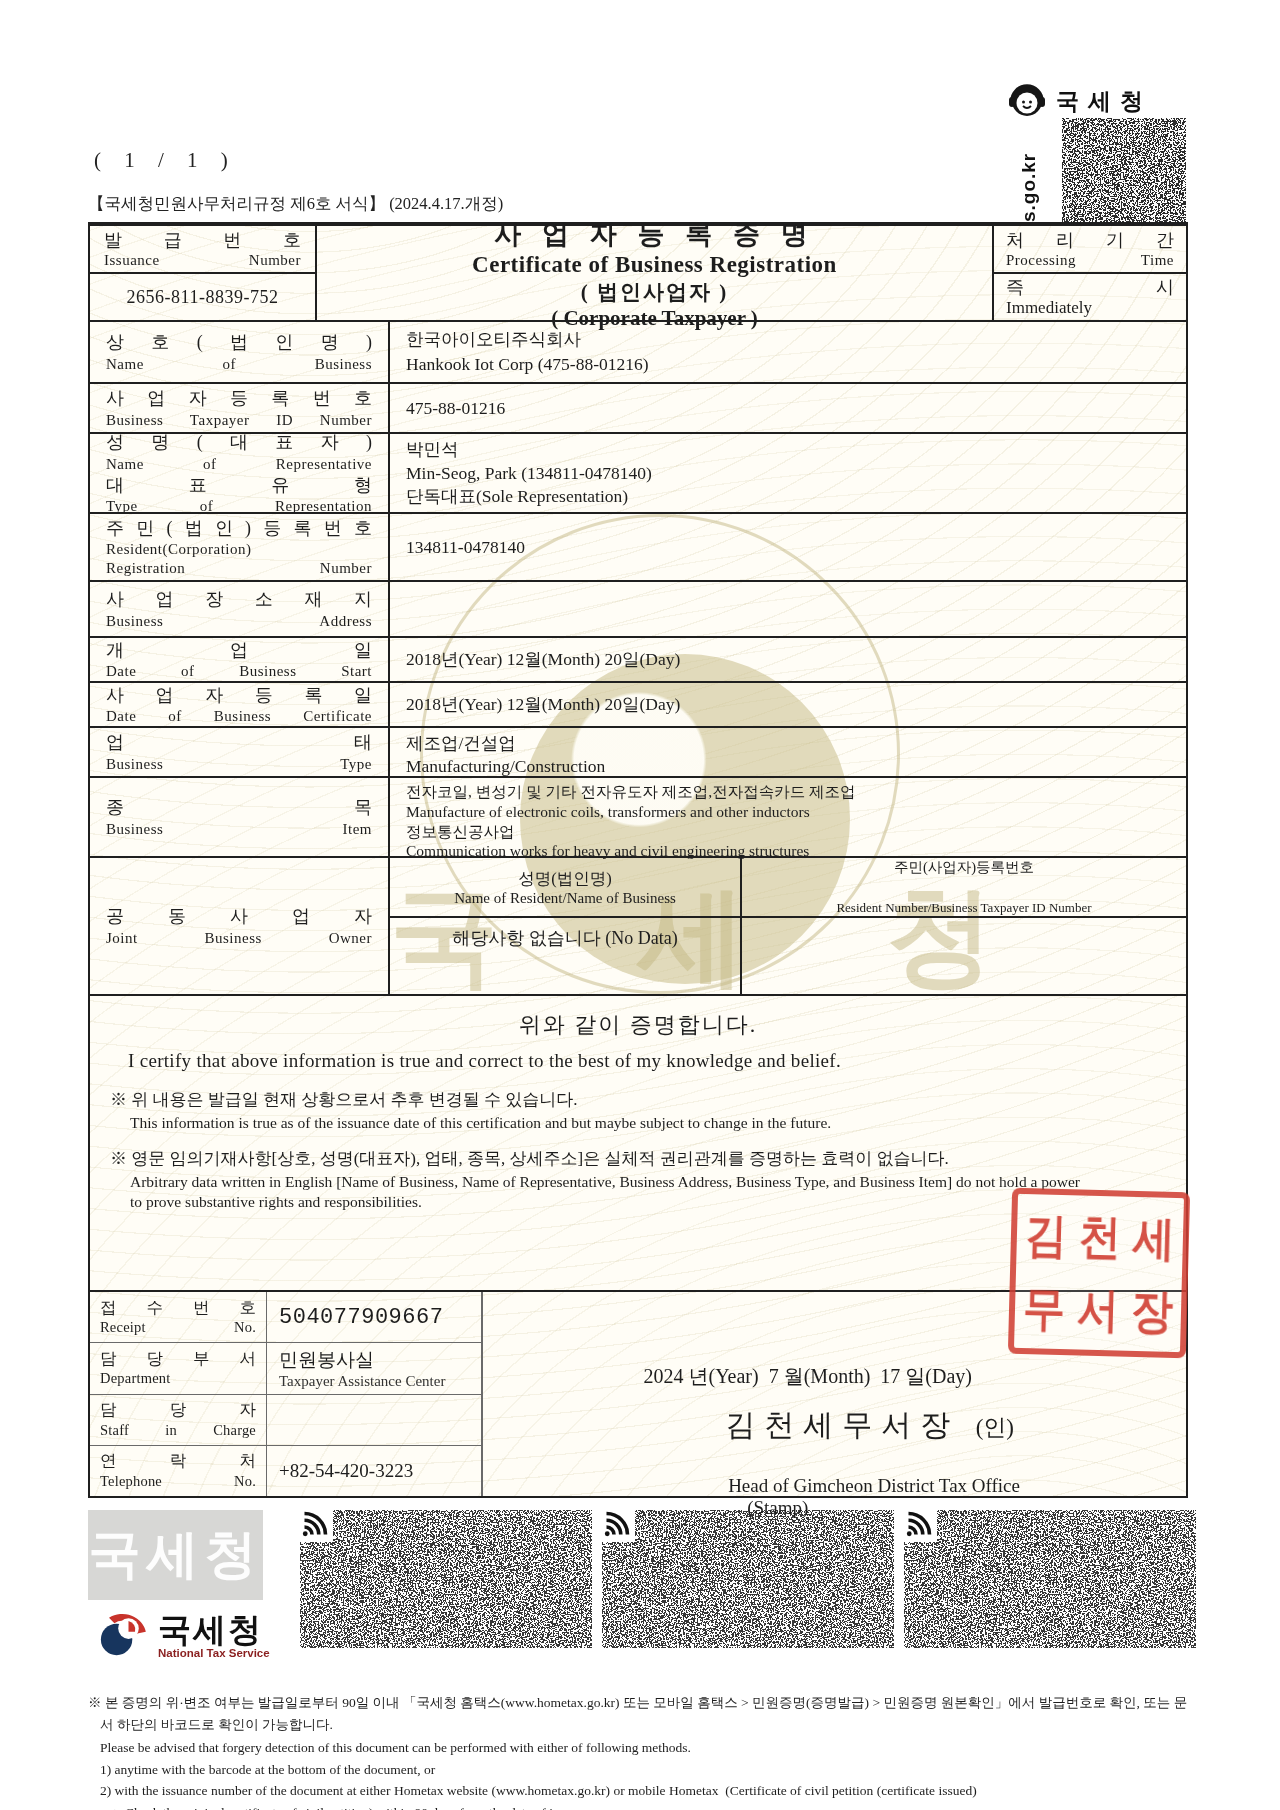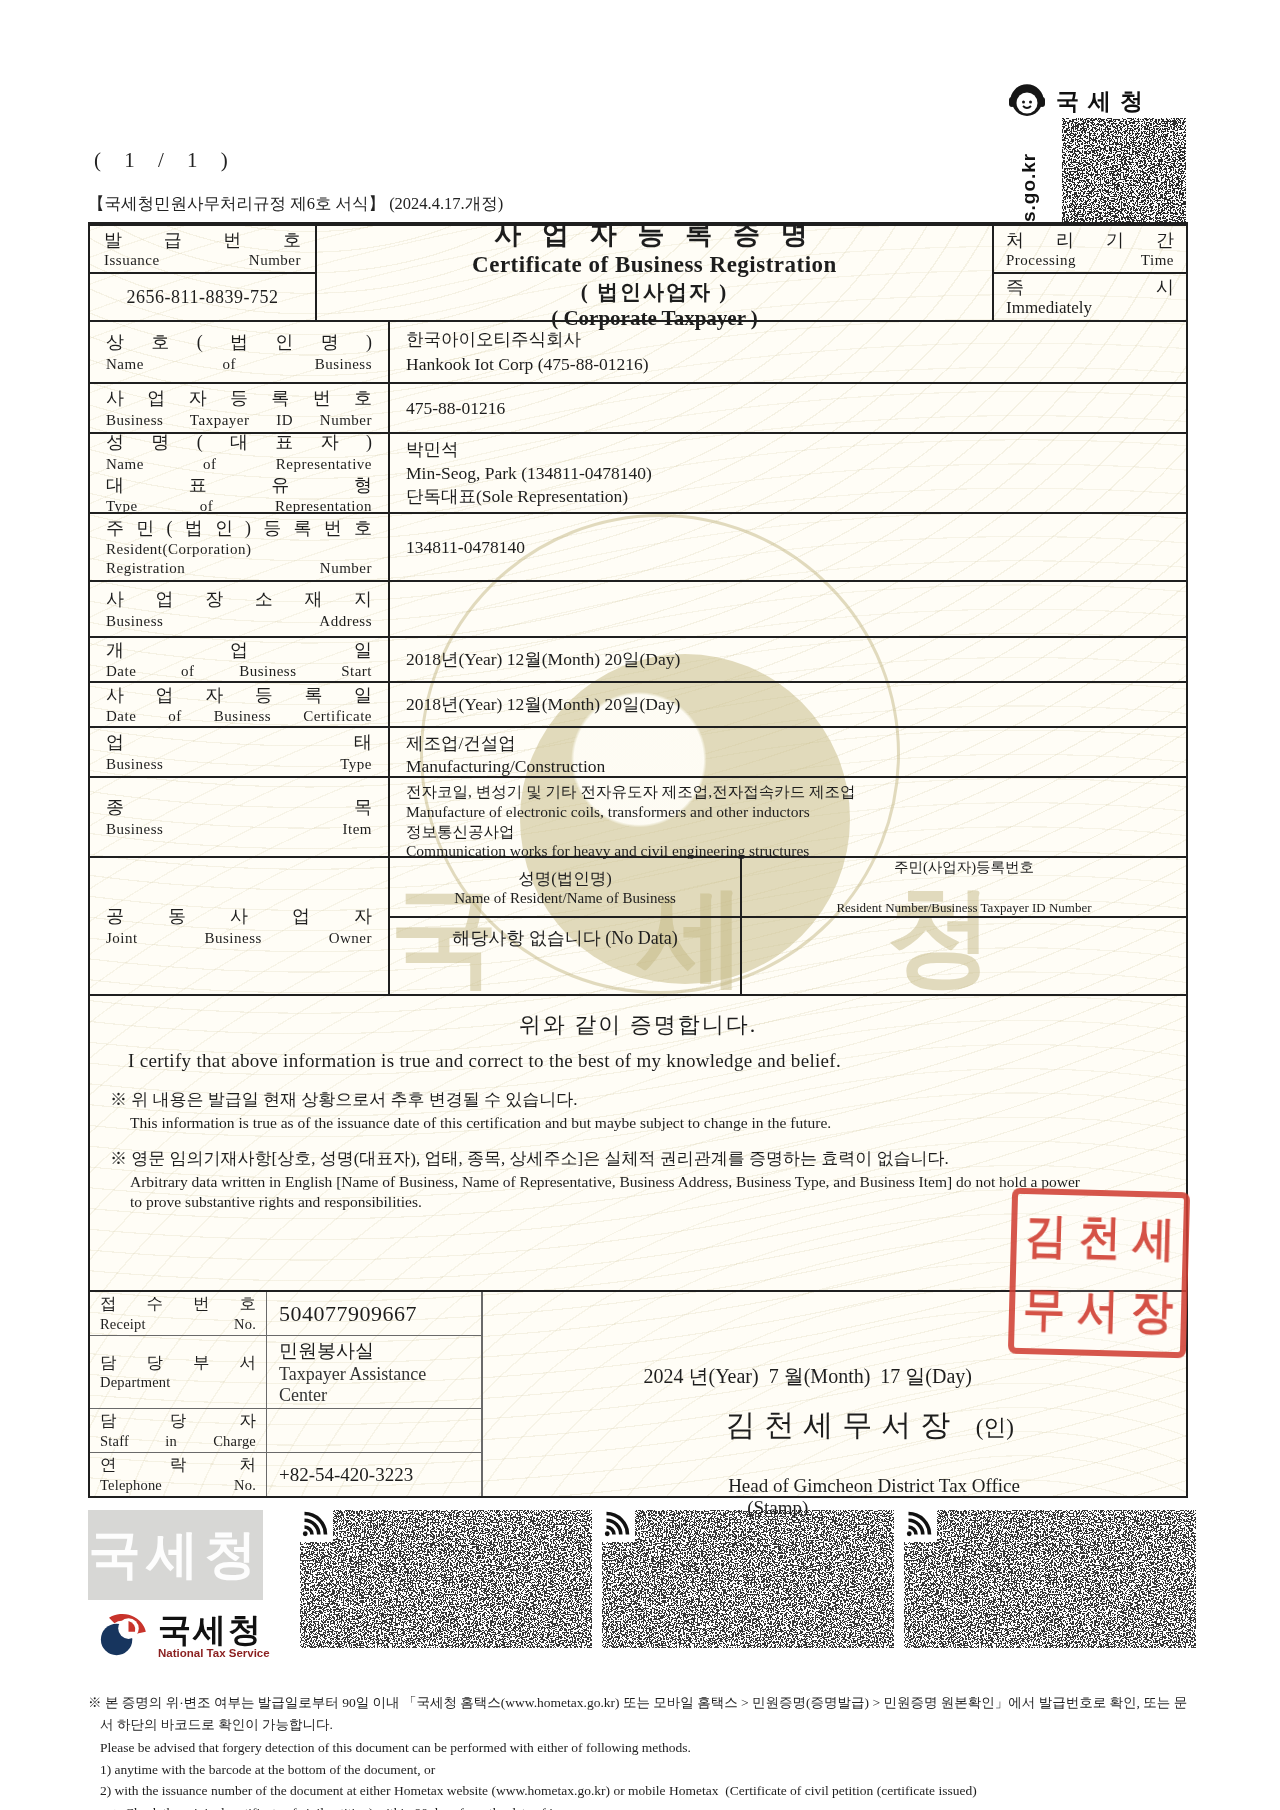--- a/index.html
+++ b/index.html
@@ -84,22 +84,22 @@
   .cf-note-en { font-size:15.5px; padding-left:30px; margin-bottom:14px; width:980px; line-height:1.3; }
 
   
   .bottom { height:206px; position:relative; }
   .mini { width:393px; border-right:2px solid #6a6a6a; display:flex; flex-direction:column; }
   .mrow { flex:1; display:flex; border-bottom:1.5px solid #6a6a6a; }
   .mrow:last-child { border-bottom:none; }
   .mlabel { width:177px; border-right:1.5px solid #6a6a6a; display:flex; flex-direction:column; justify-content:center; padding:2px 10px; gap:1px; }
   .mlabel .lko { font-size:16.5px; } .mlabel .len { font-size:14.5px; letter-spacing:.2px; }
   .mval { flex:1; display:flex; flex-direction:column; justify-content:center; padding:2px 12px; }
-  .mv-big { font-size:22px; letter-spacing:.5px; }
-  .mv-ko { font-size:19px; } .mv-en { font-size:18px; color:#333; }
+  .mv-big { font-size:22px; letter-spacing:.5px;font-family:Liberation Mono, monospace; }
+  .mv-ko { font-size:19px; } .mv-en { font-size:15px; color:#333; }
   .mv { font-size:19px; }
 
   .sig { position:absolute; left:430px; top:0; width:500px; height:100%;margin-top:9px; }
   .sig-date { position:absolute; right:48px; top:62px; font-size:20px; white-space:pre; }
   .sig-name-line { position:absolute; right:6px; top:104px; font-size:30px; letter-spacing:9px; white-space:nowrap; }
   .sig-seal-mark { font-size:23px; letter-spacing:0; }
   .sig-en-line { position:absolute; right:0px; top:152px; font-size:19px; white-space:pre; }
   .sig-stamp-mark { letter-spacing:0; }
 
   .stamp { position:absolute; left:920px; top:966px; width:178px; height:166px; z-index:3;

